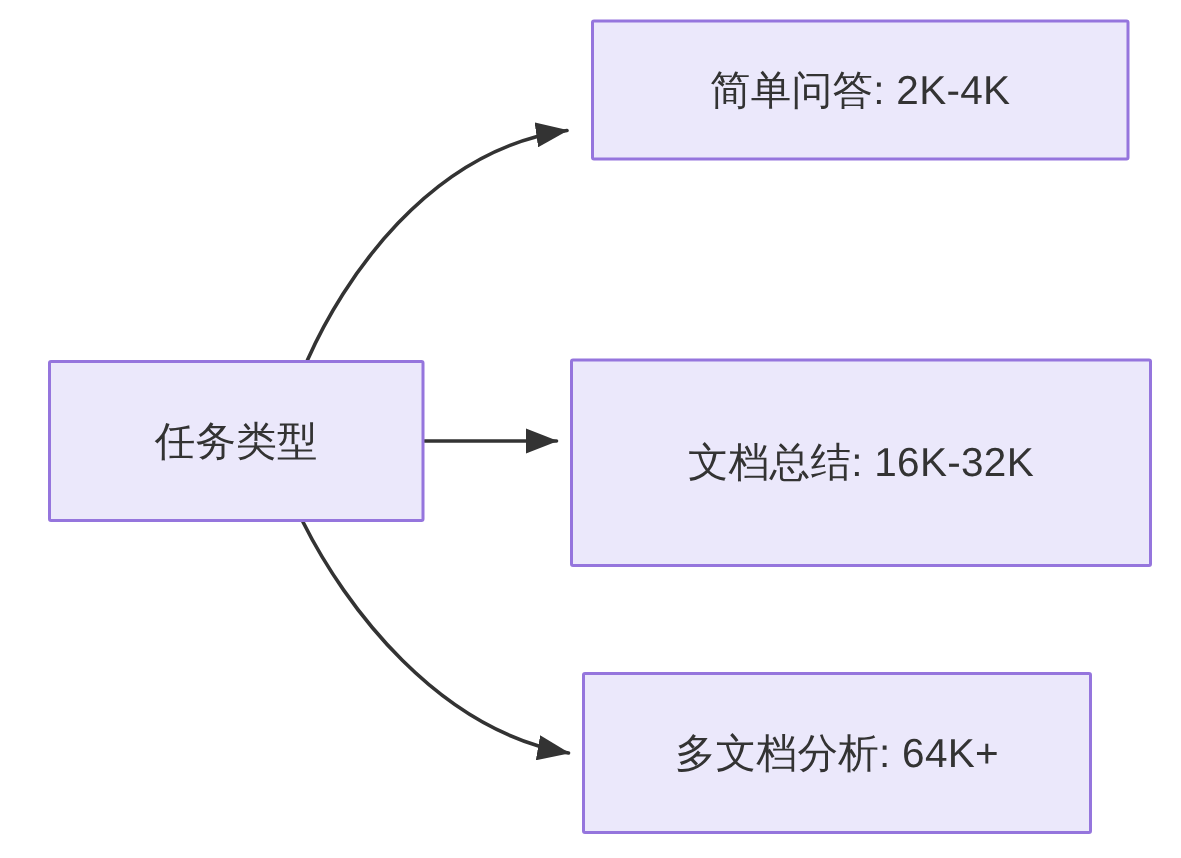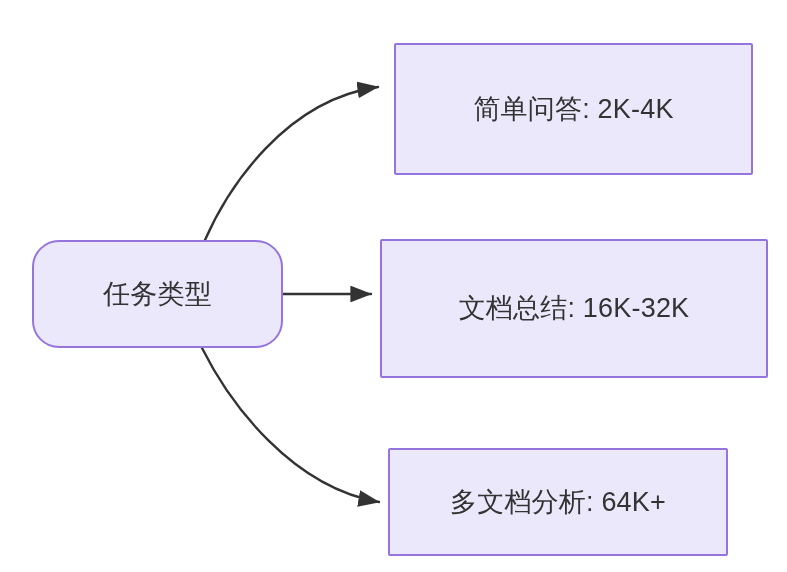--- a/index.html
+++ b/index.html
@@ -36,22 +36,22 @@
     color: #333333;
     font-size: 27px;
     line-height: 1.2;
     letter-spacing: 0.2px;
     white-space: nowrap;
   }
   .node-label {
     display: block;
   }
   
-  #node-root     { left: 32px;  top: 240px; width: 251px; height: 108px; border-radius: 27px; }
-  #node-simple   { left: 394px; top: 43px;  width: 359px; height: 132px; }
+  #node-root     { left: 32px;  top: 240px; width: 251px; height: 108px; }
+  #node-simple   { left: 394px; top: 13px;  width: 359px; height: 94px; }
   #node-summary  { left: 380px; top: 239px; width: 388px; height: 139px; }
   #node-multidoc { left: 388px; top: 448px; width: 340px; height: 108px; }
 </style>
 </head>
 <body>
 
 <div id="diagram-canvas">
 
   <svg id="edge-layer" viewBox="0 0 787 572" xmlns="http://www.w3.org/2000/svg">
     <defs>

